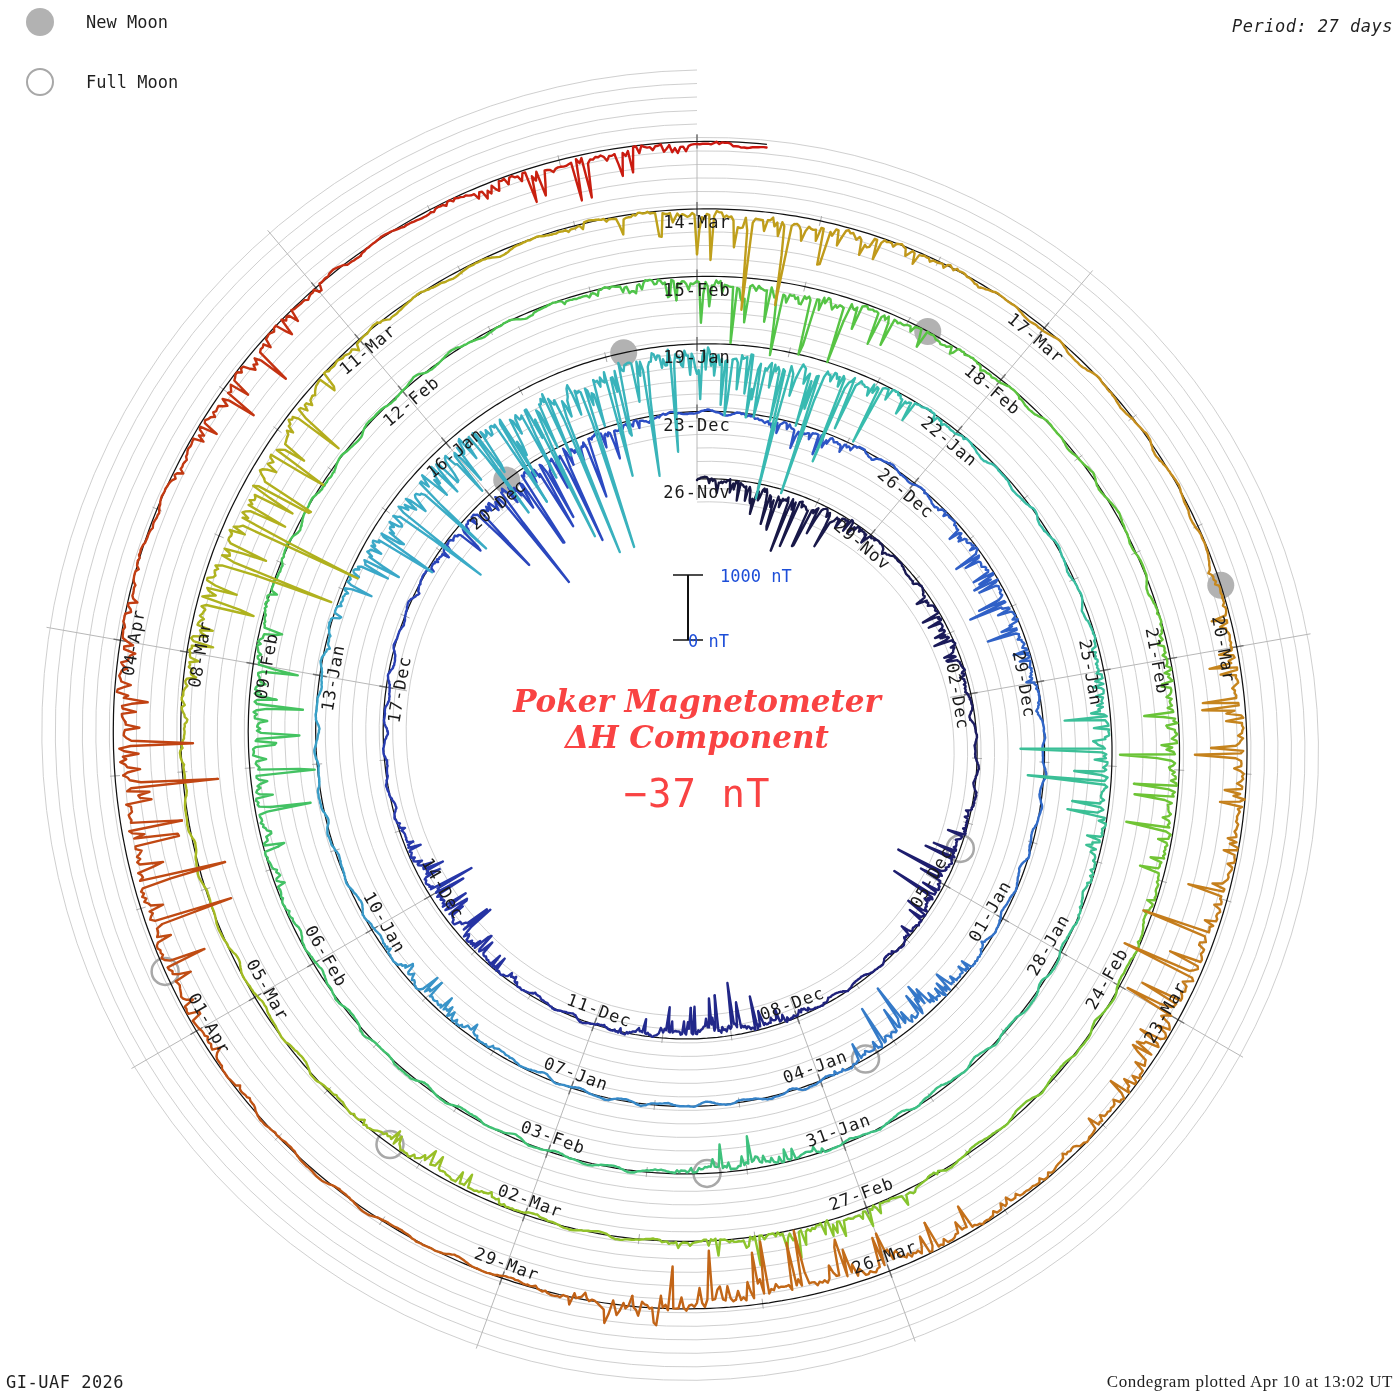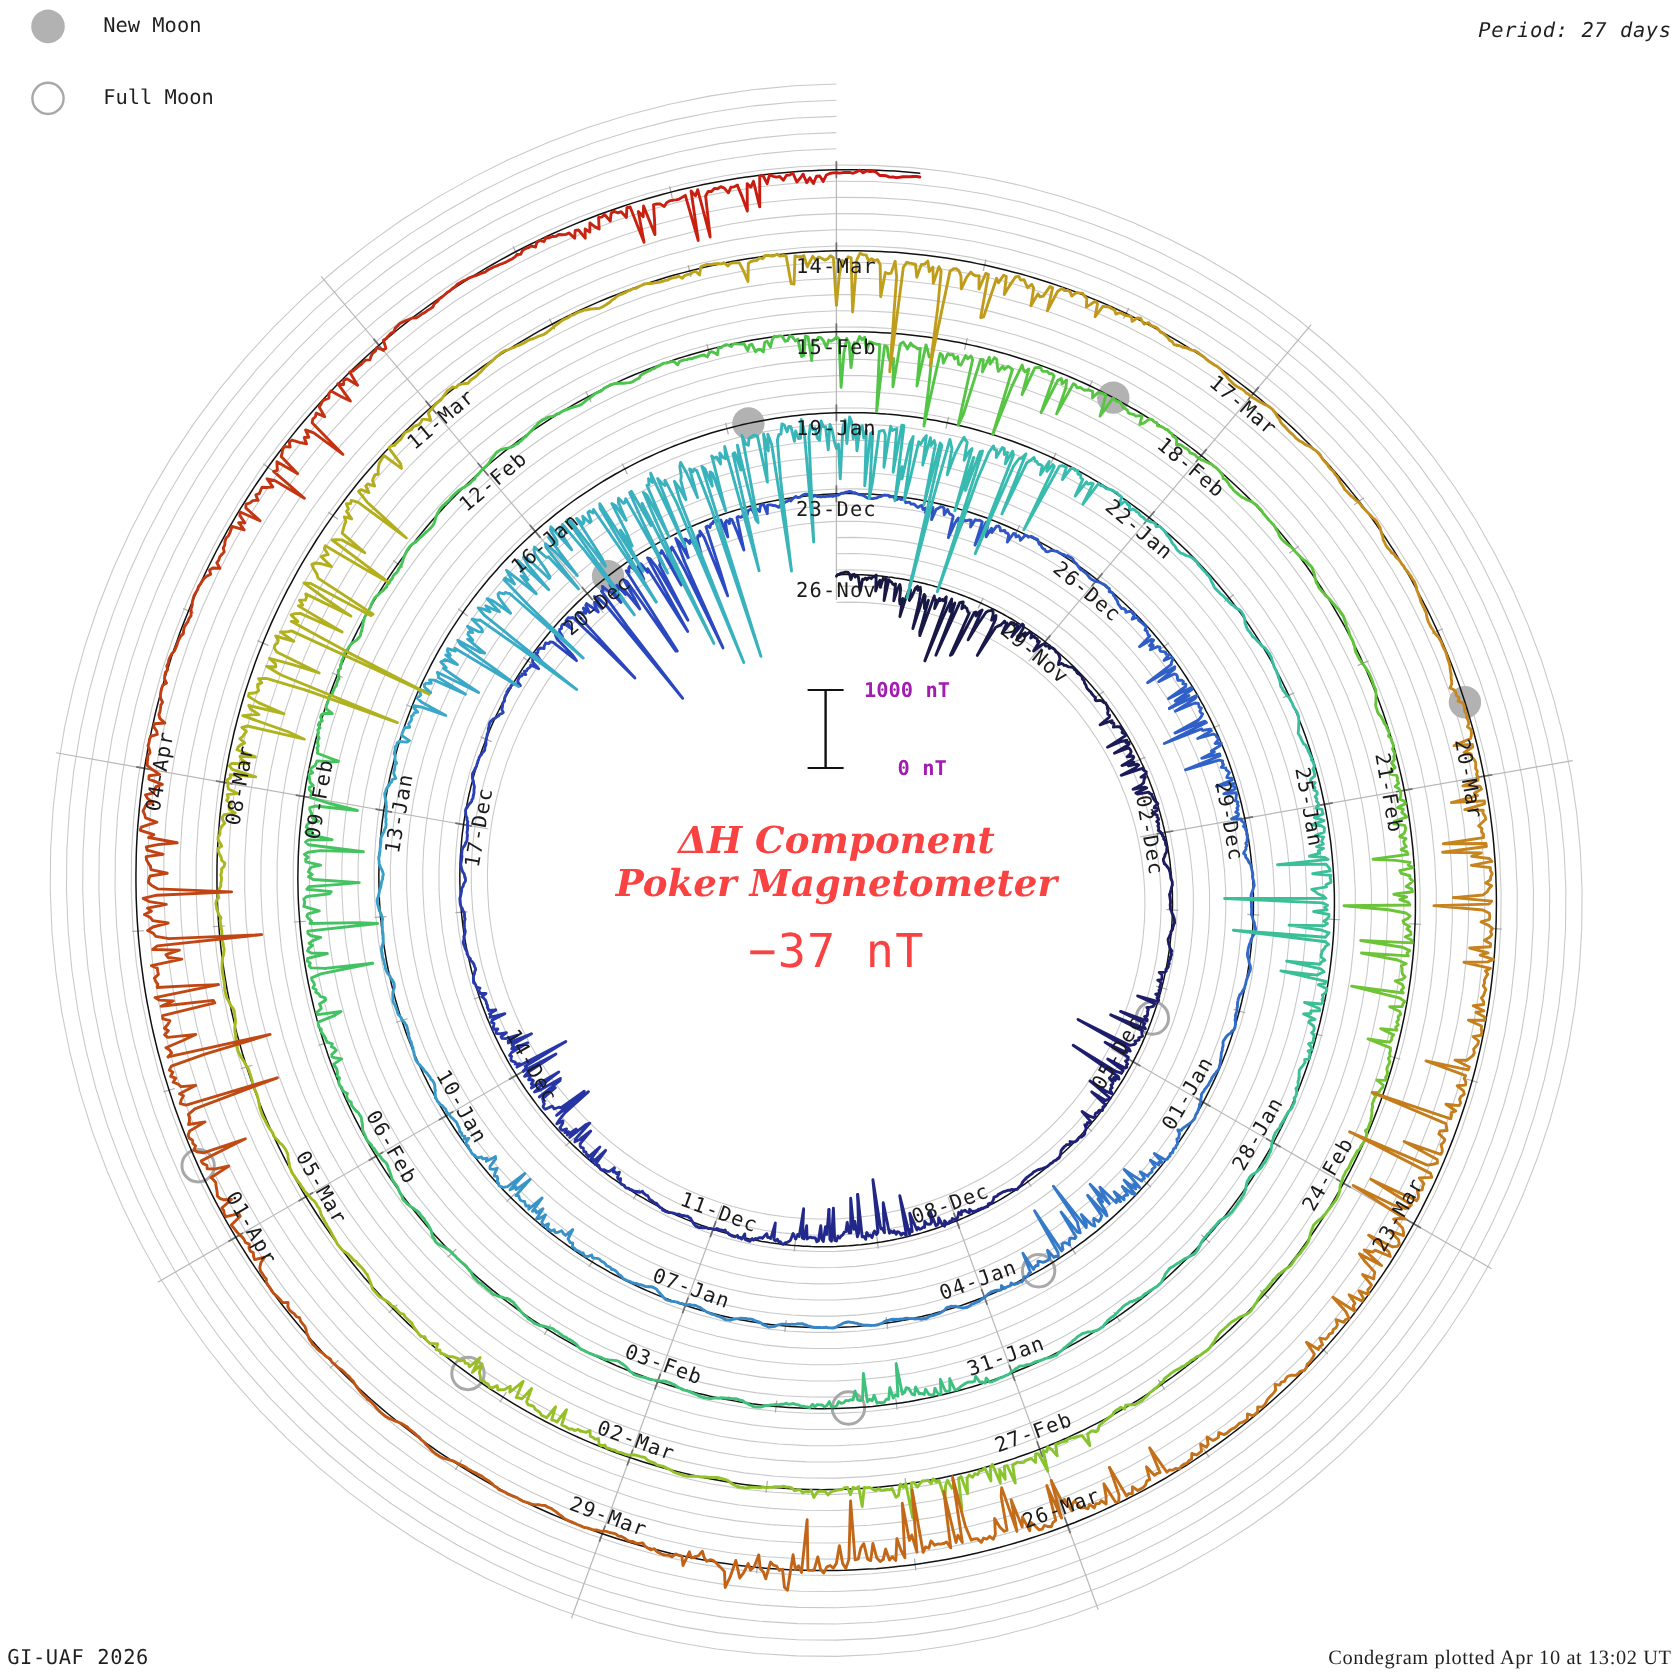--- a/index.html
+++ b/index.html
@@ -11,21 +11,21 @@
   .moon-dot{width:28px;height:28px;border-radius:50%;}
   .moon-dot.filled{background:#b2b2b2;}
   .moon-dot.open{background:#fff;border:2px solid #a8a8a8;box-sizing:border-box;}
   .legend-label{font-size:17px;color:#1f1f1f;}
   .ctr{position:absolute;left:697px;transform:translateX(-50%);text-align:center;white-space:nowrap;}
   .red{color:#f94343;}
   .title-lines{font-family:"DejaVu Serif", serif;font-style:italic;font-weight:600;
                font-size:31px;line-height:36px;}
   .cur-val{font-size:39px;letter-spacing:1px;}
   .latest{font-size:26px;line-height:30px;}
-  .scale-label{position:absolute;font-size:17px;color:#a21caf;white-space:nowrap;transform:translateY(-50%);font-weight:bold;}
+  .scale-label{position:absolute;font-size:17px;color:#1d4ed8;white-space:nowrap;transform:translateY(-50%);}
 </style>
 </head>
 <body>
 
 <div id="stage">
 
   <svg id="spiral" width="1400" height="1400" viewBox="0 0 1400 1400">
       <g>
         <path d="M697.0 502.0L709.6 501.8L722.2 502.2L734.8 503.3L747.4 505.0L759.8 507.5L772.2 510.5L784.4 514.3L796.4 518.6L808.3 523.6L819.8 529.3L831.1 535.5L842.0 542.4L852.6 549.8L862.9 557.8L872.7 566.3L882.0 575.4L890.9 584.9L899.4 595.0L907.2 605.5L914.6 616.4L921.4 627.7L927.6 639.3L933.1 651.4L938.1 663.7L942.4 676.2L946.1 689.1L949.0 702.1L951.3 715.3L953.0 728.6L953.9 742.0L954.1 755.5L953.6 769.0L952.4 782.4L950.5 795.9L947.8 809.2L944.5 822.4L940.5 835.5L935.8 848.3L930.4 860.9L924.3 873.3L917.6 885.3L910.3 897.0L902.3 908.3L893.7 919.2L884.6 929.6L874.9 939.6L864.7 949.1L853.9 958.0L842.7 966.4L831.1 974.2L819.0 981.4L806.5 988.0L793.7 993.9L780.6 999.1L767.1 1003.7L753.4 1007.6L739.6 1010.7L725.5 1013.1L711.3 1014.8L697.0 1015.8L682.6 1015.9L668.3 1015.4L653.9 1014.0L639.6 1012.0L625.4 1009.1L611.4 1005.6L597.5 1001.2L583.8 996.2L570.4 990.4L557.3 983.9L544.5 976.8L532.1 968.9L520.1 960.4L508.6 951.3L497.5 941.5L486.9 931.2L476.8 920.3L467.3 908.9L458.5 896.9L450.2 884.5L442.6 871.6L435.6 858.4L429.4 844.7L423.8 830.8L419.0 816.5L414.9 802.0L411.6 787.2L409.1 772.3L407.3 757.2L406.4 742.0L406.2 726.8L406.8 711.5L408.3 696.3L410.5 681.1L413.6 666.1L417.4 651.1L422.0 636.4L427.4 622.0L433.5 607.8L440.4 593.9L448.1 580.3L456.4 567.2L465.5 554.5L475.2 542.3L485.5 530.5L496.5 519.3L508.1 508.7L520.2 498.7L532.9 489.3L546.1 480.6L559.7 472.5L573.8 465.2L588.2 458.6L603.0 452.8L618.1 447.7L633.5 443.4L649.2 440.0L665.0 437.3L680.9 435.5L697.0 434.5" fill="none" stroke="#c9c9c9" stroke-width="0.9"></path>
         <path d="M697.0 488.5L710.3 488.3L723.6 488.8L736.9 490.0L750.2 491.8L763.3 494.4L776.4 497.7L789.3 501.7L801.9 506.3L814.4 511.6L826.6 517.6L838.4 524.2L850.0 531.5L861.1 539.3L871.9 547.8L882.2 556.8L892.1 566.4L901.4 576.4L910.3 587.0L918.6 598.1L926.3 609.6L933.4 621.6L939.9 633.9L945.7 646.5L950.9 659.5L955.4 672.7L959.3 686.3L962.4 700.0L964.8 713.9L966.4 727.9L967.4 742.0L967.6 756.2L967.0 770.4L965.7 784.6L963.7 798.7L960.9 812.7L957.4 826.6L953.1 840.3L948.1 853.8L942.4 867.0L936.0 880.0L928.9 892.6L921.2 904.9L912.8 916.8L903.8 928.2L894.2 939.2L883.9 949.6L873.2 959.6L861.9 968.9L850.1 977.7L837.8 985.9L825.1 993.4L812.0 1000.3L798.5 1006.5L784.7 1012.0L770.6 1016.7L756.3 1020.8L741.7 1024.0L726.9 1026.6L712.0 1028.3L697.0 1029.3L681.9 1029.4L666.9 1028.8L651.8 1027.4L636.8 1025.2L621.9 1022.2L607.2 1018.4L592.6 1013.8L578.3 1008.5L564.3 1002.5L550.6 995.6L537.2 988.1L524.2 979.9L511.6 970.9L499.5 961.3L487.9 951.1L476.8 940.2L466.3 928.8L456.4 916.8L447.1 904.3L438.5 891.3L430.5 877.8L423.3 863.9L416.8 849.6L411.0 834.9L406.0 820.0L401.7 804.8L398.3 789.3L395.7 773.7L393.9 757.9L392.9 742.0L392.7 726.1L393.4 710.1L395.0 694.2L397.3 678.3L400.5 662.6L404.6 647.0L409.4 631.6L415.1 616.5L421.5 601.6L428.7 587.1L436.8 573.0L445.5 559.3L455.0 546.0L465.1 533.2L476.0 521.0L487.5 509.3L499.6 498.2L512.3 487.8L525.5 478.0L539.3 468.9L553.6 460.5L568.3 452.9L583.4 446.0L598.8 439.9L614.6 434.7L630.7 430.2L647.0 426.6L663.6 423.9L680.2 422.0L697.0 421.0" fill="none" stroke="#c9c9c9" stroke-width="0.9"></path>
@@ -617,23 +617,23 @@
     <span class="legend-label">New Moon</span>
   </div>
   <div class="legend-row" style="top:68px;">
     <span class="moon-dot open"></span>
     <span class="legend-label">Full Moon</span>
   </div>
 
   <div class="corner" style="top:16px;right:7px;font-style:italic;">Period: 27 days</div>
 
   <div class="scale-label" style="left:720px;top:576px;">1000 nT</div>
-  <div class="scale-label" style="left:748px;top:641px;">0 nT</div>
+  <div class="scale-label" style="left:688px;top:641px;">0 nT</div>
 
   <div class="ctr title-lines red" style="top:683px;">
+    <div>Poker Magnetometer</div>
     <div>ΔH Component</div>
-    <div>Poker Magnetometer</div>
   </div>
   <div class="ctr cur-val red" style="top:771px;">−37 nT</div>
 
   <div class="corner" style="left:6px;bottom:8px;margin-top:32px;">GI-UAF 2026</div>
   <div class="corner" style="right:7px;bottom:8px;font-family:Liberation Serif, serif;">Condegram plotted Apr 10 at 13:02 UT</div>
 </div>
 
 </body></html>

